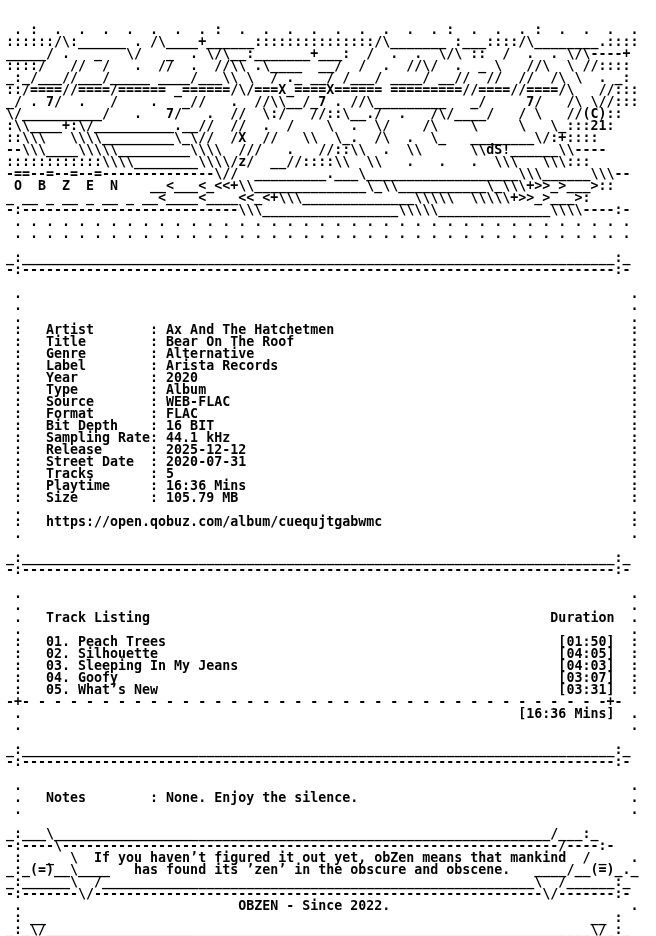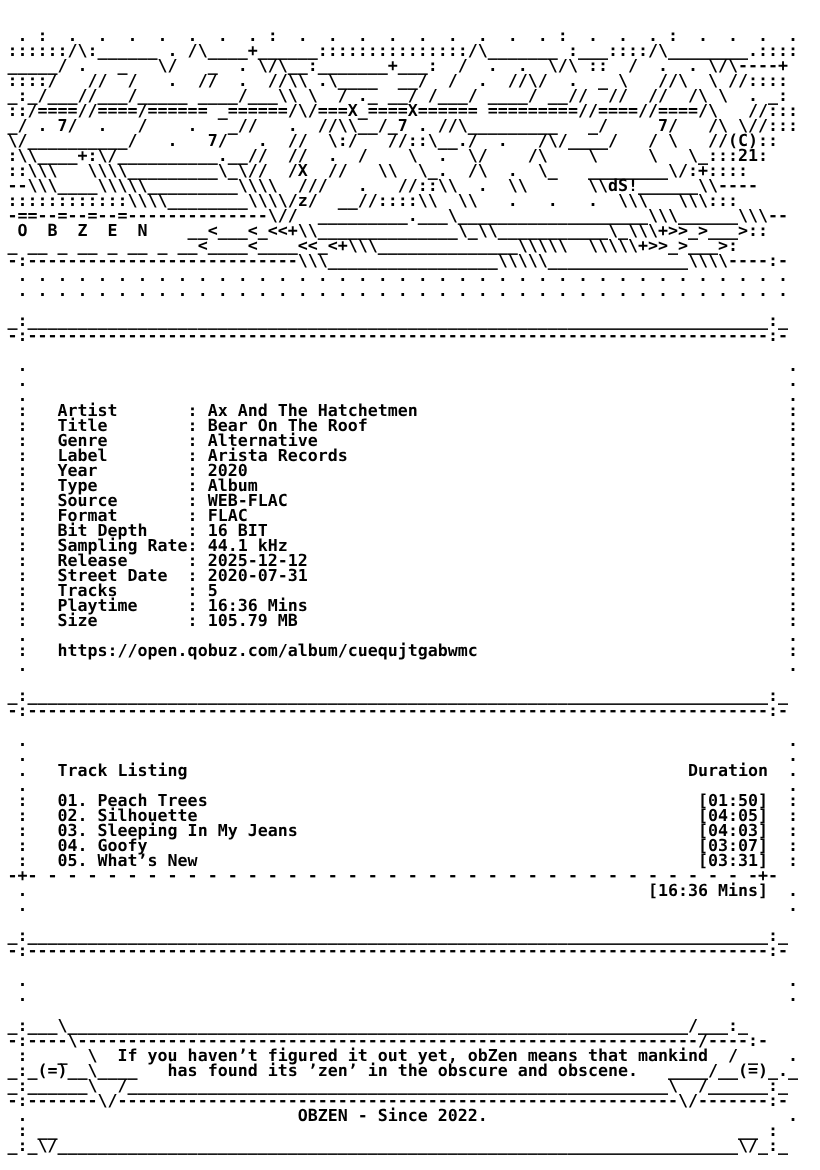--- a/index.html
+++ b/index.html
@@ -37,15 +37,15 @@
  . . . . . . . . . . . . . . . . . . . . . . . . . . . . . . . . . . . . . . .
  . . . . . . . . . . . . . . . . . . . . . . . . . . . . . . . . . . . . . . .</div>
 <div>_:__________________________________________________________________________:_
 -:--------------------------------------------------------------------------:-</div>
 <div><div> .                                                                            .</div><div> .                                                                            .</div><div> .                                                                            .</div><div> :   Artist       : Ax And The Hatchetmen                                     :</div><div> :   Title        : Bear On The Roof                                          :</div><div> :   Genre        : Alternative                                               :</div><div> :   Label        : Arista Records                                            :</div><div> :   Year         : 2020                                                      :</div><div> :   Type         : Album                                                     :</div><div> :   Source       : WEB-FLAC                                                  :</div><div> :   Format       : FLAC                                                      :</div><div> :   Bit Depth    : 16 BIT                                                    :</div><div> :   Sampling Rate: 44.1 kHz                                                  :</div><div> :   Release      : 2025-12-12                                                :</div><div> :   Street Date  : 2020-07-31                                                :</div><div> :   Tracks       : 5                                                         :</div><div> :   Playtime     : 16:36 Mins                                                :</div><div> :   Size         : 105.79 MB                                                 :</div><div> .                                                                            .</div><div> :   https://open.qobuz.com/album/cuequjtgabwmc                               :</div><div> .                                                                            .</div></div>
 <div>_:__________________________________________________________________________:_
 -:--------------------------------------------------------------------------:-</div>
 <div><div> .                                                                            .</div><div> .                                                                            .</div><div> .   Track Listing                                                  Duration  .</div><div> .                                                                            .</div><div> :   01. Peach Trees                                                 [01:50]  :</div><div> :   02. Silhouette                                                  [04:05]  :</div><div> :   03. Sleeping In My Jeans                                        [04:03]  :</div><div> :   04. Goofy                                                       [03:07]  :</div><div> :   05. What’s New                                                  [03:31]  :</div><div>-+- - - - - - - - - - - - - - - - - - - - - - - - - - - - - - - - - - - - -+-</div><div> .                                                              [16:36 Mins]  .</div><div> .                                                                            .</div></div>
 <div>_:__________________________________________________________________________:_
 -:--------------------------------------------------------------------------:-</div>
-<div><div> .                                                                            .</div><div> .                                                                            .</div></div>
+<div><div> .                                                                            .</div><div> .   Notes        : None. Enjoy the silence.                                  .</div><div> .                                                                            .</div></div>
 <div><div>_:___\______________________________________________________________/___:_</div><div>-:----\--------------------------------------------------------------/----:-</div><div> :   _  \  If you haven’t figured it out yet, obZen means that mankind  / _   .</div><div>_:_(=)__\____   has found its ’zen’ in the obscure and obscene.   ____/__(=)_._</div><div>_:______\  /______________________________________________________\  /______:_</div><div>-:-------\/--------------------------------------------------------\/-------:-</div><div> .                           OBZEN - Since 2022.                              .</div><div> : __                                                                    __ : </div><div>_:_\/____________________________________________________________________\/_:_</div></div>
 </pre>
 
 </body></html>

